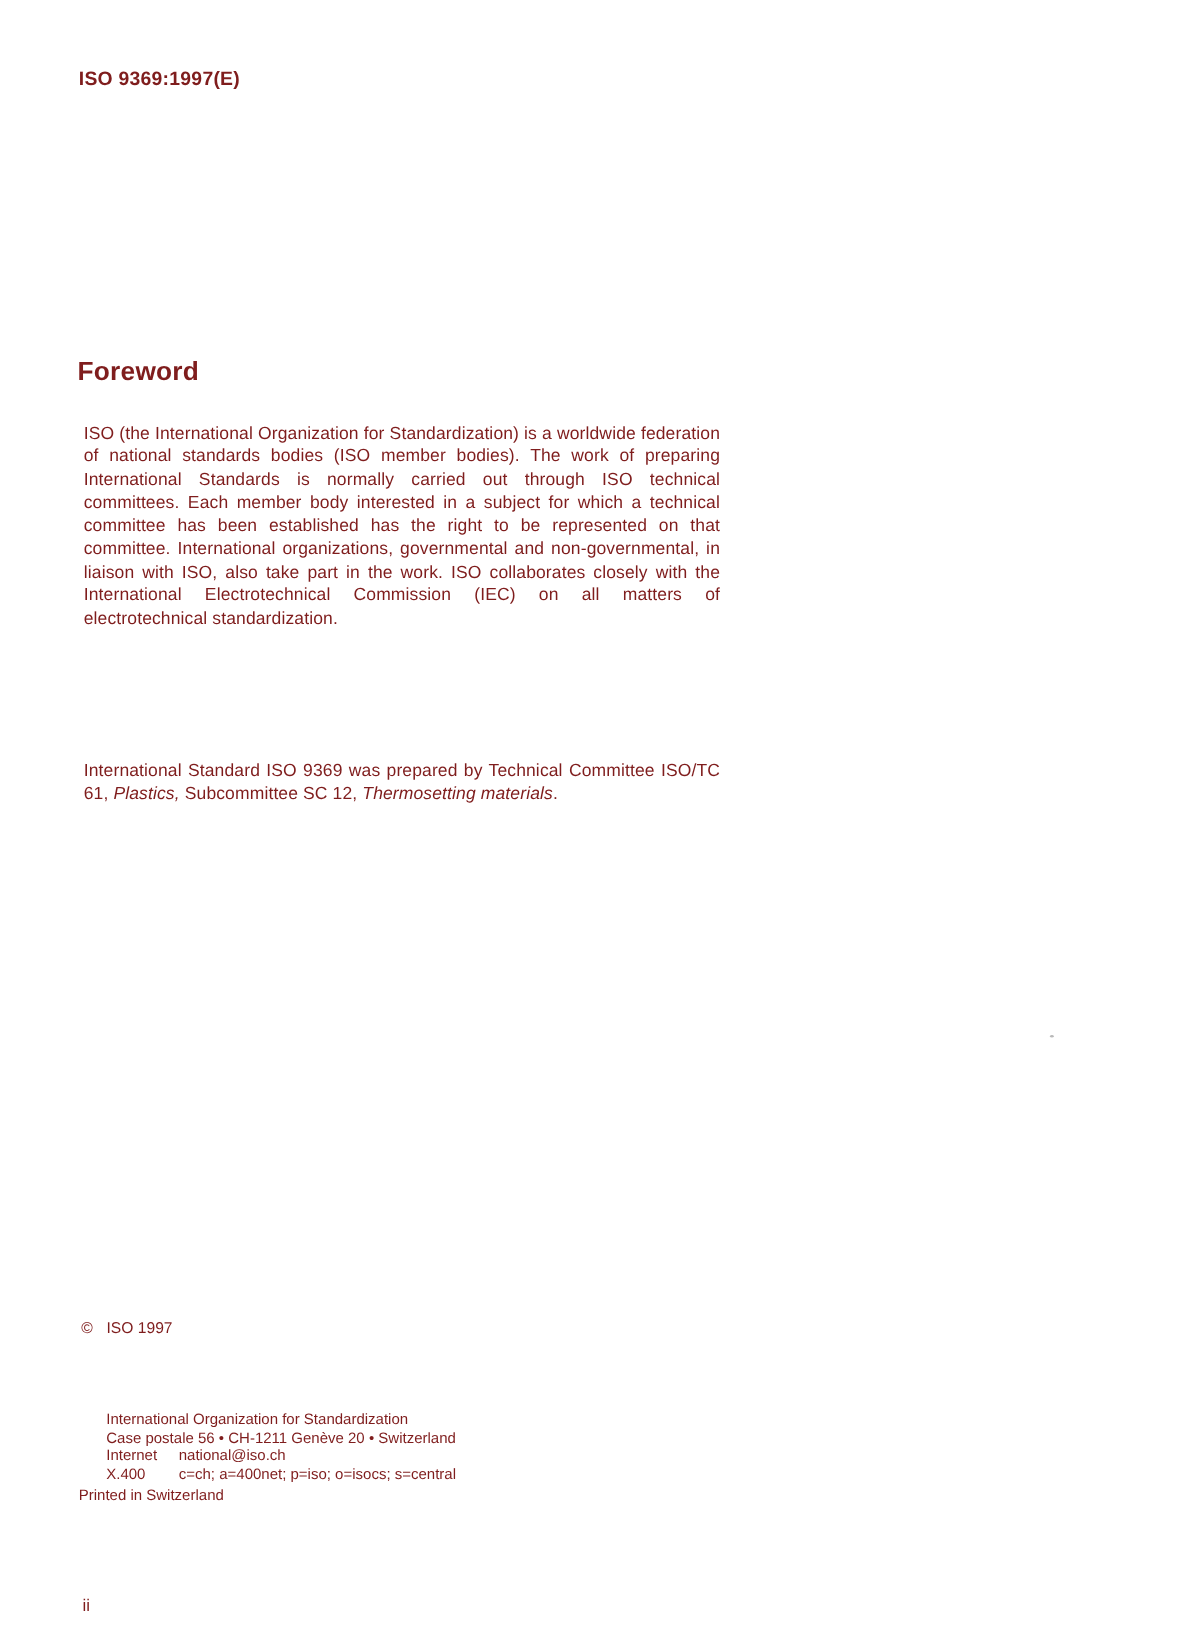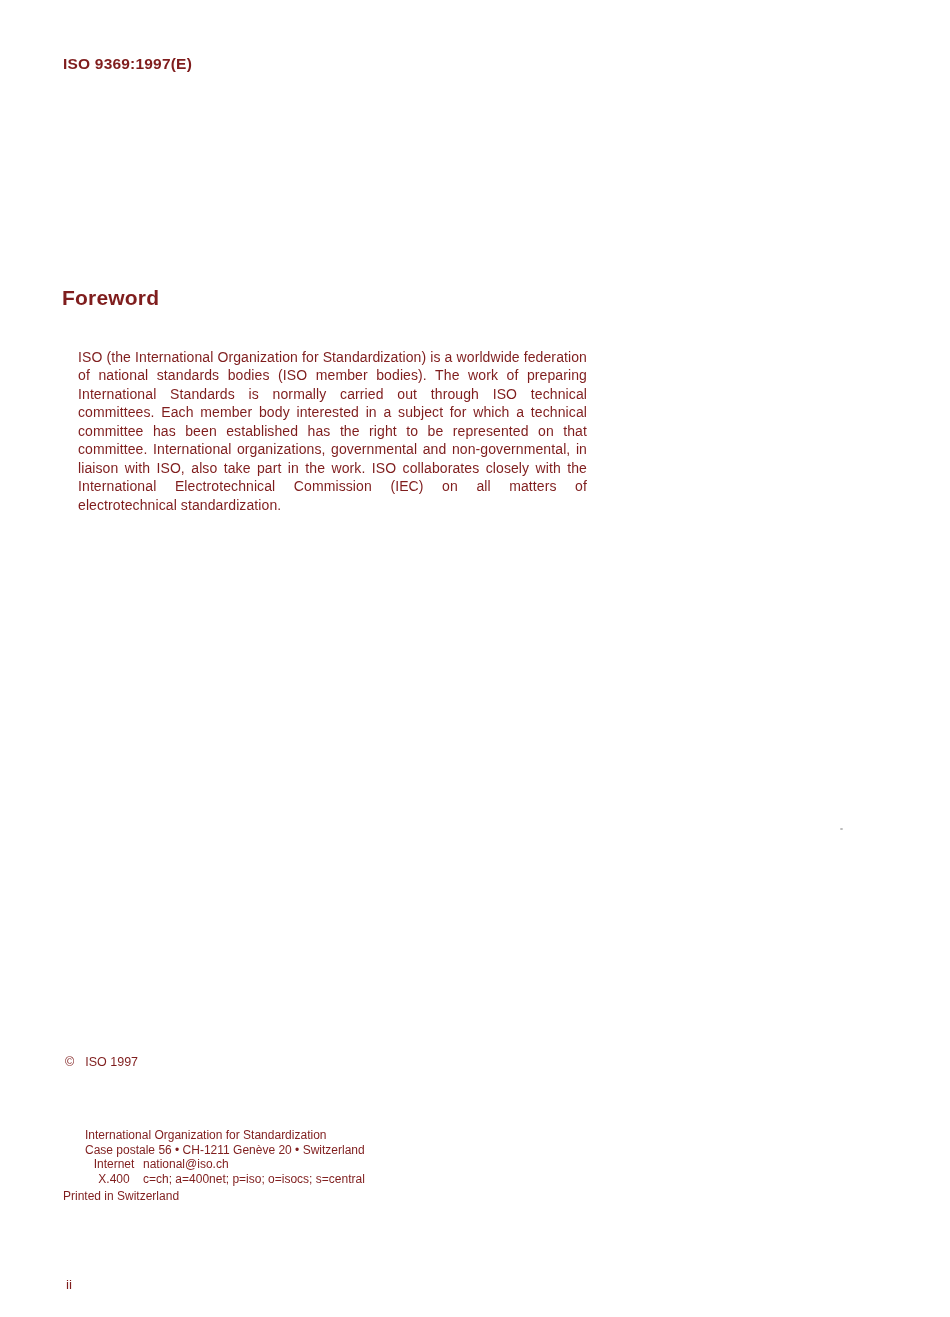--- a/index.html
+++ b/index.html
@@ -31,21 +31,21 @@
     top: 286px;
     margin: 0;
     font-size: 21px;
     font-weight: 700;
     letter-spacing: 0.2px;
   }
   .body-para {
     position: absolute;
     left: 63px;
     width: 509px;
-    margin: 15px;
+    margin: 4px;
     font-size: 14px;
     line-height: 18.45px;
     text-align: justify;
     letter-spacing: 0.1px;
   }
   .p1 { top: 333px; }
   .p2 { top: 514px; }
   .p3 { top: 603px; }
   .italic { font-style: italic; }
   .copyright-line {
@@ -69,21 +69,20 @@
     position: absolute;
     left: 85px;
     top: 1128px;
     font-size: 12px;
     line-height: 14.6px;
   }
   .address-block .row { white-space: nowrap; }
   .address-block .label {
     display: inline-block;
     width: 58px;
-    text-align: center;
   }
   .printed-in {
     position: absolute;
     left: 63px;
     top: 1189px;
     font-size: 12px;
     text-align: center;
   }
   .page-number {
     position: absolute;
@@ -107,20 +106,21 @@
 
 <div class="page">
 
   <div class="doc-header">ISO 9369:1997(E)</div>
 
   <h1 class="foreword-title">Foreword</h1>
 
   <p class="body-para p1">ISO (the International Organization for Standardization) is a worldwide federation of national standards bodies (ISO member bodies). The work of preparing International Standards is normally carried out through ISO technical committees. Each member body interested in a subject for which a technical committee has been established has the right to be represented on that committee. International organizations, governmental and non-governmental, in liaison with ISO, also take part in the work. ISO collaborates closely with the International Electrotechnical Commission (IEC) on all matters of electrotechnical standardization.</p>
 
 
+  <p class="body-para p3"><span>International Standard ISO 9369 was prepared by Technical Committee ISO/TC 61, </span><span class="italic">Plastics,</span><span> Subcommittee SC 12, </span><span class="italic">Thermosetting materials</span><span>.</span></p>
 
   <div class="scan-artifact"></div>
 
   <div class="copyright-line">
     <span class="sym">©</span><span>ISO 1997</span>
   </div>
 
 
   <div class="address-block">
     <div class="row">International Organization for Standardization</div>

